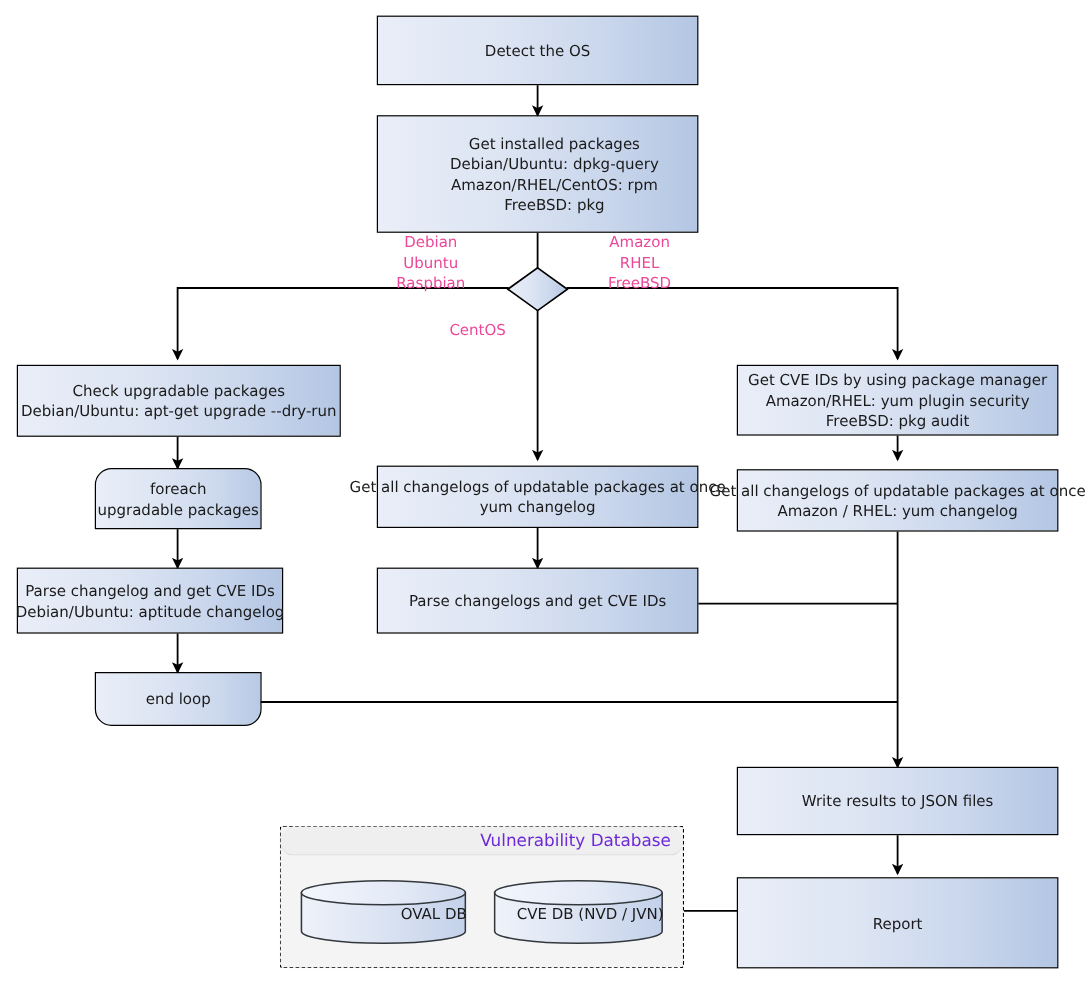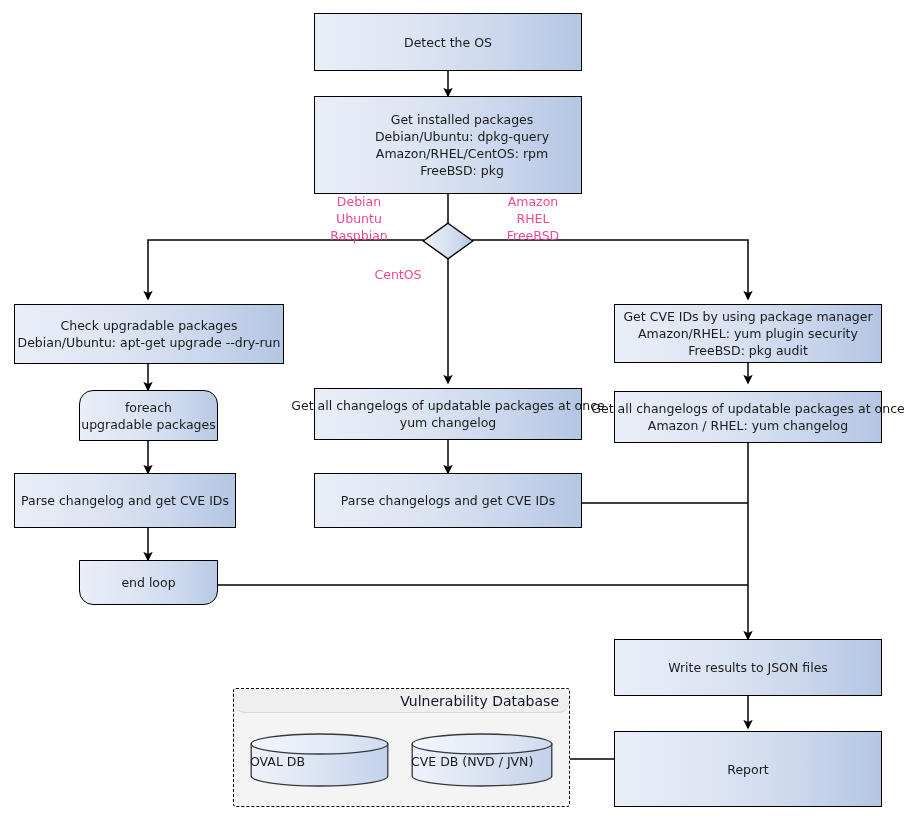--- a/index.html
+++ b/index.html
@@ -80,32 +80,32 @@
     box-sizing:border-box;
     height:24px;
     left:0;right:0;top:0;
     background:#efefef;
     border-bottom:1px solid #d8d8d8;
     display:flex;
     align-items:center;
     justify-content:flex-end;
     padding-right:10px;
     font-size:14px;
-    color:#0f172a;
+    color:#6d28d9;
     white-space:nowrap;
     border-radius:11px;
   }
   .cyl{
     position:absolute;
     z-index:3;
   }
   .cyl-label{
     position:absolute;
     width:100%;
-    text-align:left;
+    text-align:right;
     font-size:12.5px;
     color:#1a1a1a;
     white-space:nowrap;
   }
 </style>
 </head>
 <body>
 
 <div id="stage">
 
@@ -209,20 +209,21 @@
   <div class="node loopstart" style="left:79px;top:390px;width:139px;height:51px;">
     <div>
       <div>foreach</div>
       <div>upgradable  packages</div>
     </div>
   </div>
 
   <div class="node proc" style="left:14px;top:473px;width:222px;height:55px;">
     <div>
       <div>Parse changelog and get  CVE IDs</div>
+      <div>Debian/Ubuntu: aptitude changelog</div>
     </div>
   </div>
 
   <div class="node loopend" style="left:79px;top:560px;width:139px;height:45px;">
     <span>end loop</span>
   </div>
 
   <div class="node proc" style="left:314px;top:388px;width:268px;height:52px;">
     <div class="overflow-text">
       <div>Get all changelogs of updatable packages at once</div>

